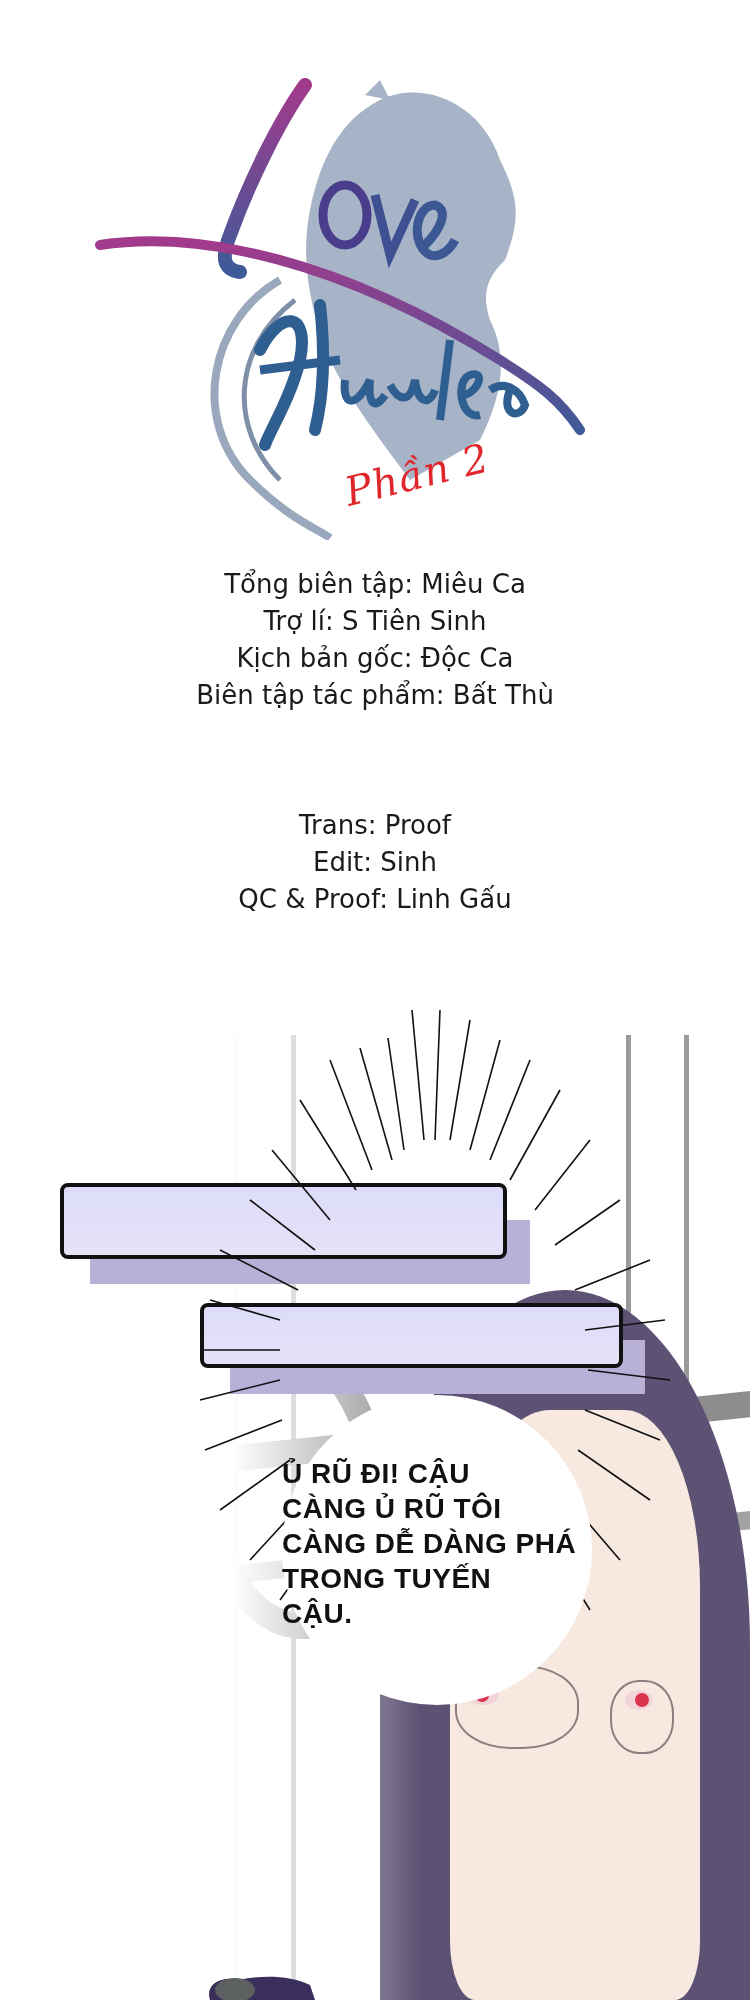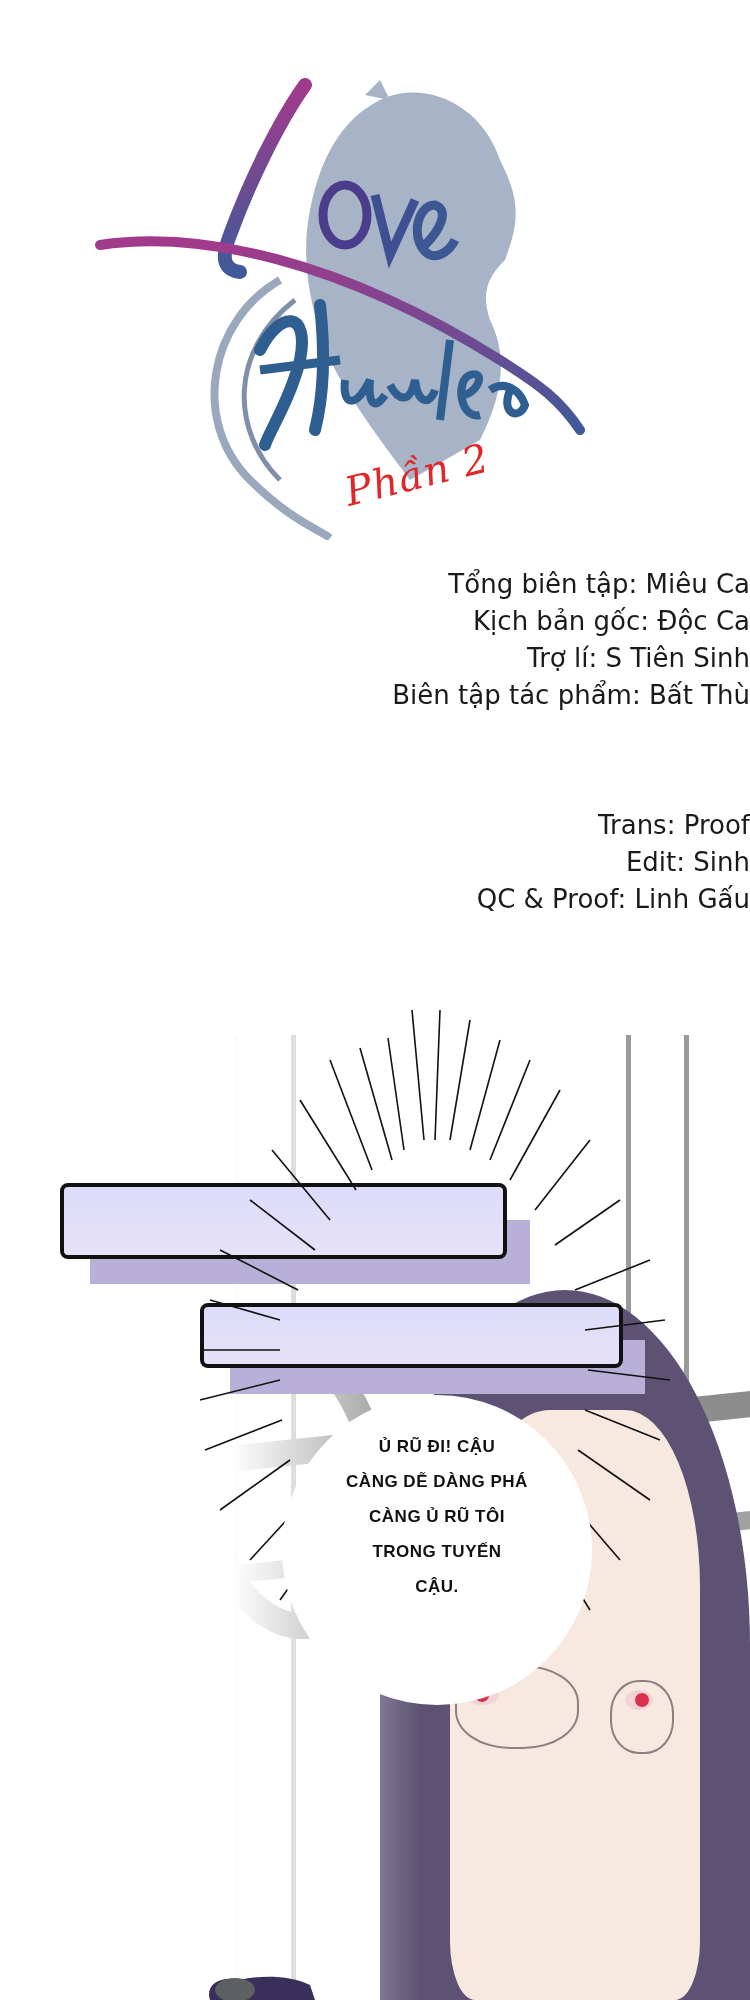--- a/index.html
+++ b/index.html
@@ -13,44 +13,44 @@
     position: absolute; left: 340px; top: 470px;
     color: #e0262a; font-family: "DejaVu Serif", serif; font-style: italic;
     font-size: 40px; transform: rotate(-14deg); transform-origin: left top;
     letter-spacing: 1px;
   }
 
   
   .credits { position: absolute; left: 0; width: 750px; text-align: center; color: #1a1a1a; font-family: "DejaVu Sans", sans-serif; font-size: 26px; line-height: 37px; }
   .credits.group1 { top: 566px; }
   .credits.group2 { top: 807px; }
-  .credits div { white-space: nowrap; text-align: right; }
+  .credits div { white-space: nowrap; }
 
   
   .panel { position: absolute; left: 0; top: 1000px; width: 750px; height: 1000px; overflow: hidden; }
   .win-line { position: absolute; background: #9a9a9a; width: 5px; }
   .beam { position: absolute; background: #8d8d8d; height: 26px; transform-origin: left center; }
   .fade-left { position: absolute; left: 0; top: 0; width: 420px; height: 1000px; background: linear-gradient(90deg, #ffffff 55%, rgba(255,255,255,0)); }
 
   .caption-shadow { position: absolute; background: #b9b0d8; }
   .caption { position: absolute; background: linear-gradient(#dcdcfa, #e7e1f7); border: 4px solid #111; border-radius: 8px; box-sizing: border-box; }
 
   .hair { position: absolute; background: #5d5273; border-radius: 50% 50% 0 0; }
   .face { position: absolute; background: #f7e8e0; border-radius: 40% 30% 10% 10%; }
   .horn { position: absolute; border: 26px solid #8d9090; border-radius: 50%; box-sizing: border-box; }
   .eye { position: absolute; width: 34px; height: 20px; background: #f2d3d7; border-radius: 50%; }
   .eye::after { content: ""; position: absolute; left: 10px; top: 3px; width: 14px; height: 14px; border-radius: 50%; background: #d9334b; }
   .glasses { position: absolute; border: 2px solid #8d7f7f; border-radius: 45%; }
 
   .speech { position: absolute; left: 282px; top: 395px; width: 310px; height: 310px; border-radius: 50%; background: #ffffff; }
   .rays { position: absolute; left: 180px; top: 0px; width: 560px; height: 760px; }
   .speech-text {
-    position: absolute; left: 282px; top: 429px; width: 310px;
-    text-align: center; font-family: "Liberation Sans", sans-serif; font-weight: bold;
-    font-size: 17px; line-height: 35px; color: #111; letter-spacing: 0.5px;
+    position: absolute; left: 282px; top: 456px; width: 310px;
+    text-align: left; font-family: "Liberation Sans", sans-serif; font-weight: bold;
+    font-size: 28px; line-height: 35px; color: #111; letter-spacing: 0.5px;
   }
 </style>
 </head>
 <body>
 
 <div class="page">
 
   <div class="logo">
     <svg viewBox="0 0 520 480">
       <defs>
@@ -80,22 +80,22 @@
       <path d="M310 325 C318 340 330 345 335 320 C338 345 350 345 355 330" stroke="#2f5f91" stroke-width="8" fill="none"></path>
       <path d="M370 280 L360 360" stroke="#2f5f91" stroke-width="8" fill="none"></path>
       <path d="M385 335 C400 330 405 310 390 315 C375 320 380 360 400 355" stroke="#2f5f91" stroke-width="8" fill="none"></path>
       <path d="M410 330 C425 320 440 330 445 345 C440 360 420 355 430 330" stroke="#2f5f91" stroke-width="8" fill="none"></path>
     </svg>
   </div>
   <div class="subtitle">Phần 2</div>
 
   <div class="credits group1">
     <div>Tổng biên tập: Miêu Ca</div>
+    <div>Trợ lí: S Tiên Sinh</div>
     <div>Kịch bản gốc: Độc Ca</div>
-    <div>Trợ lí: S Tiên Sinh</div>
     <div>Biên tập tác phẩm: Bất Thù</div>
   </div>
   <div class="credits group2">
     <div>Trans: Proof</div>
     <div>Edit: Sinh</div>
     <div>QC &amp; Proof: Linh Gấu</div>
   </div>
 
   <div class="panel">
 
@@ -155,22 +155,22 @@
         <line x1="200" y1="640" x2="220" y2="560"></line>
         <line x1="240" y1="650" x2="245" y2="565"></line>
         <line x1="280" y1="650" x2="275" y2="565"></line>
         <line x1="320" y1="640" x2="305" y2="560"></line>
       </g>
     </svg>
 
     <div class="speech"></div>
     <div class="speech-text">
       <div>Ủ RŨ ĐI! CẬU</div>
+      <div>CÀNG Ủ RŨ TÔI</div>
       <div>CÀNG DỄ DÀNG PHÁ</div>
-      <div>CÀNG Ủ RŨ TÔI</div>
       <div>TRONG TUYẾN</div>
       <div>CẬU.</div>
     </div>
 
     <svg style="position:absolute; left:200px; top:980px; width:180px; height:20px; overflow:visible;">
     </svg>
   </div>
 
   <svg style="position:absolute; left:205px; top:1985px; width:0; height:0;"></svg>
   <div style="position:absolute; left:208px; top:1984px; width:160px; height:16px;"></div>

